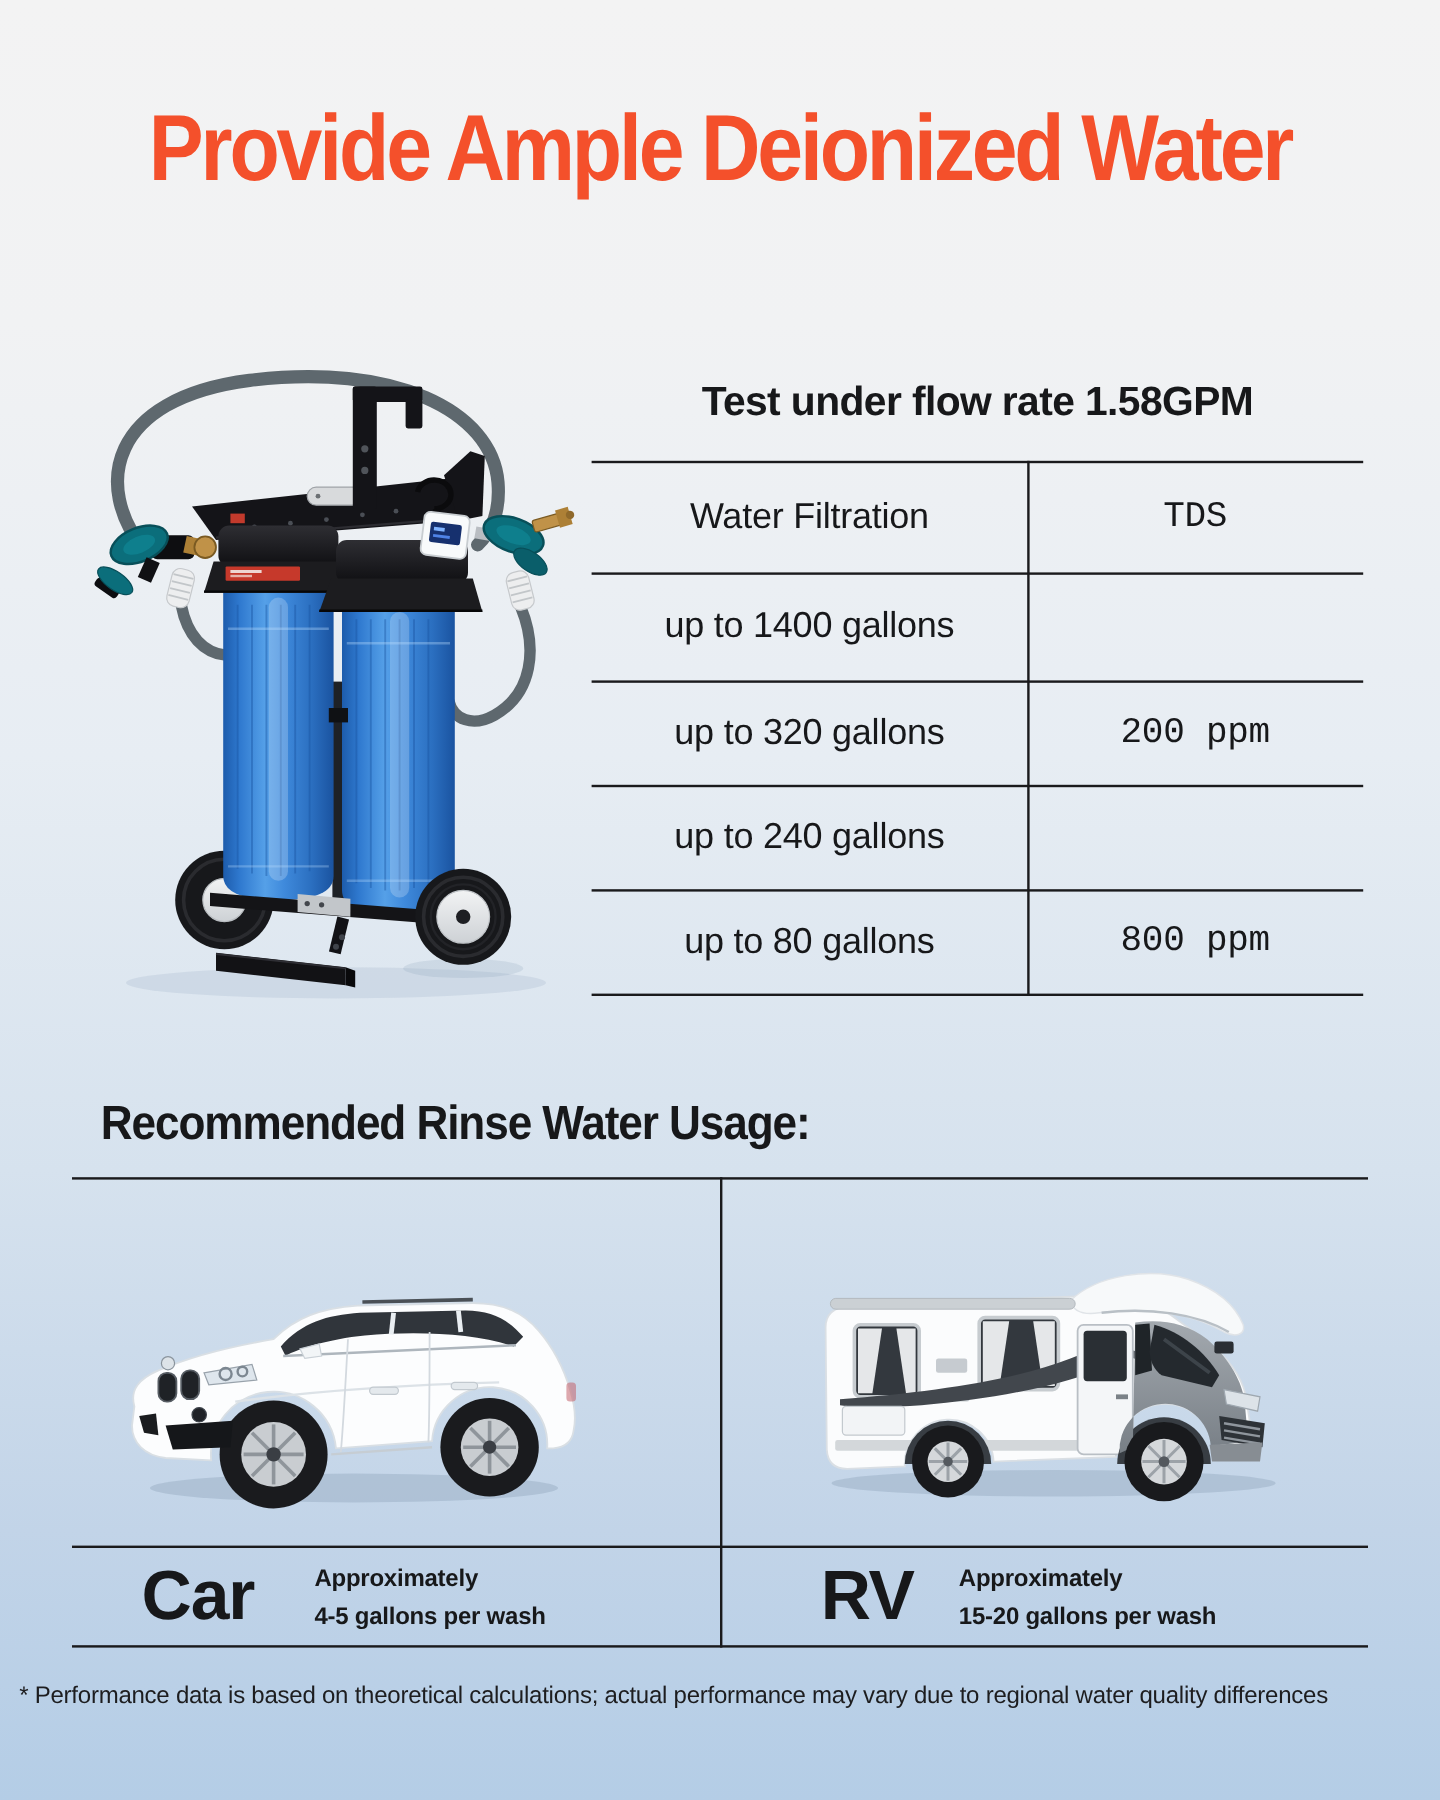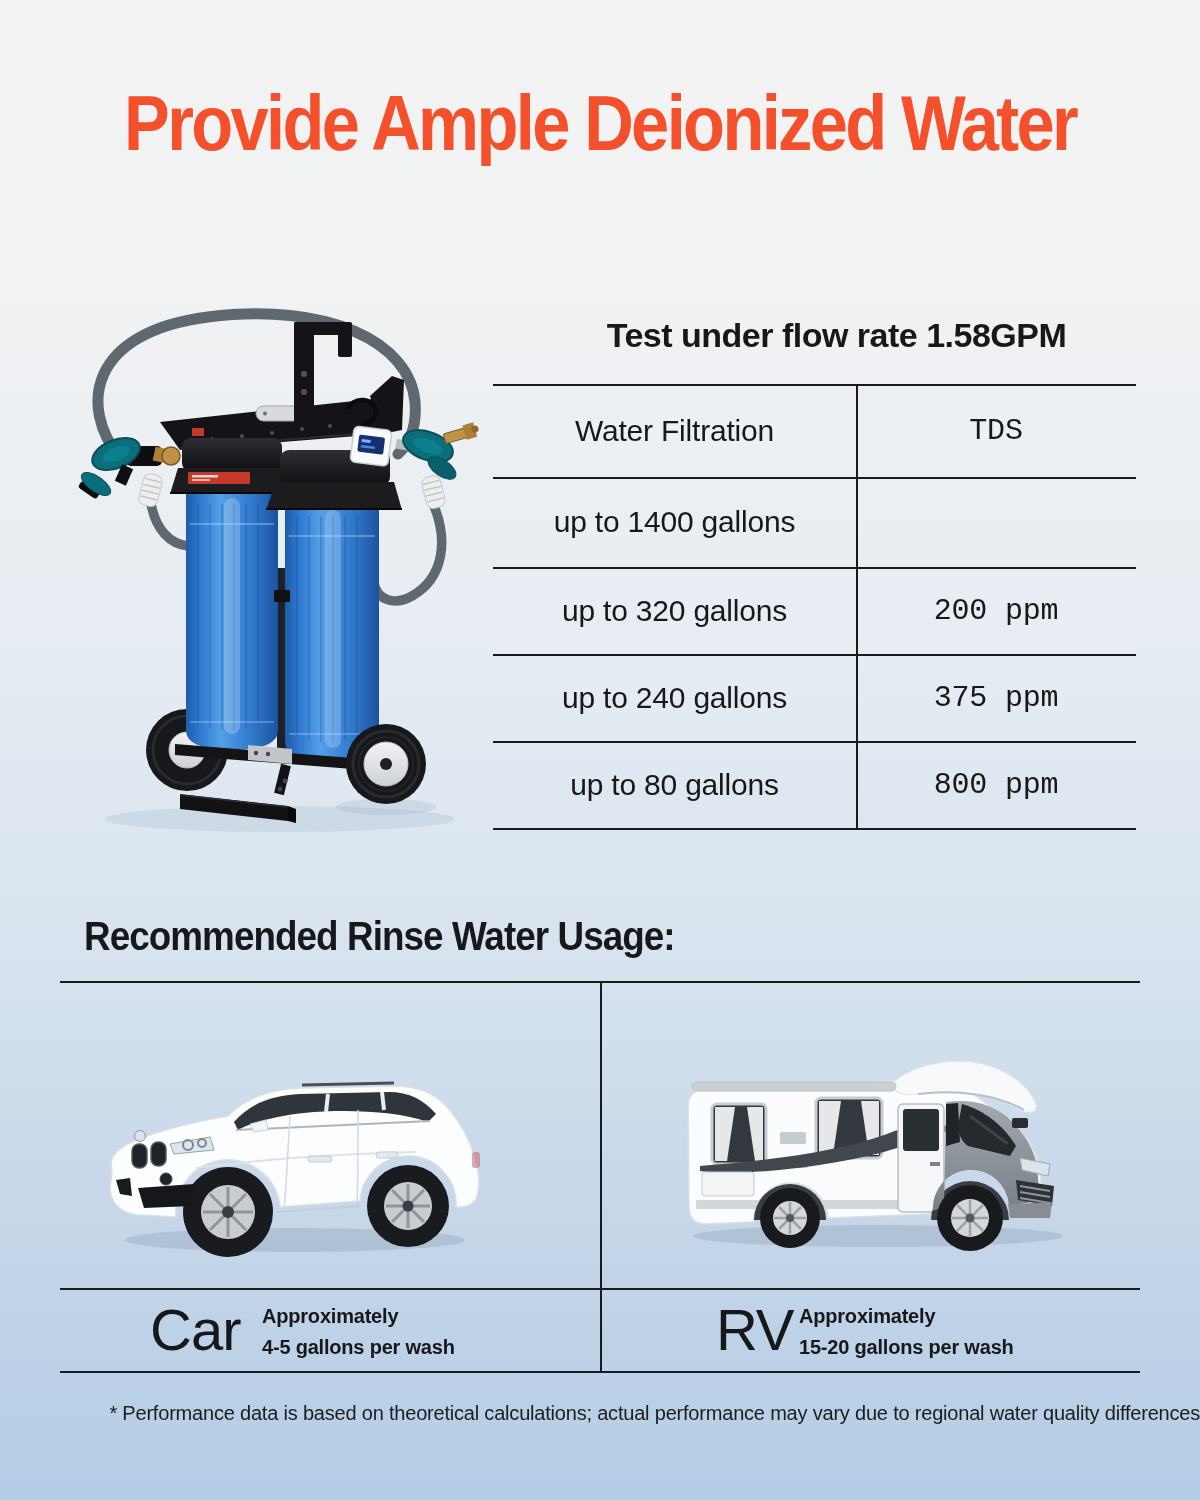--- a/index.html
+++ b/index.html
@@ -12,41 +12,41 @@
   
   .main-title{
     position:absolute;left:0;right:0;top:78px;margin:0;text-align:center;
     font-size:78px;font-weight:700;letter-spacing:-3px;color:#f4502b;
     transform:scaleX(.88);transform-origin:50% 50%;white-space:nowrap;
   }
   
   .product-art{position:absolute;left:30px;top:278px;width:450px;height:570px;}
   
   .ft-title{
-    position:absolute;left:515px;top:316px;width:643px;text-align:center;
+    position:absolute;left:493px;top:316px;width:643px;text-align:center;
     font-size:34px;font-weight:700;letter-spacing:-.5px;white-space:nowrap;
   }
   .hline,.bline{position:absolute;height:2px;background:#1a1a1c;}
   .hline{left:493px;width:643px;}
   .bline{left:60px;width:1080px;}
   .vline{position:absolute;width:2px;background:#1a1a1c;}
   .ft-row{position:absolute;left:493px;width:643px;display:flex;}
   .ft-cell{display:flex;align-items:center;justify-content:center;font-size:30px;letter-spacing:-.2px;}
   .ft-cell.c0{width:363px;}
   .ft-cell.c1{flex:1;font-family:Liberation Mono, monospace;}
   
   .usage-heading{
     position:absolute;left:84px;top:914px;margin:0;font-size:40px;font-weight:700;
     letter-spacing:-1px;transform:scaleX(.92);transform-origin:0 50%;white-space:nowrap;
   }
   .vehicle-art{position:absolute;}
-  .veh-label{position:absolute;font-size:58px;font-weight:400;letter-spacing:-1px;line-height:60px;margin-left:32px;}
+  .veh-label{position:absolute;font-size:58px;font-weight:700;letter-spacing:-1px;line-height:60px;}
   .veh-note{position:absolute;font-size:20px;font-weight:700;line-height:31px;letter-spacing:-.2px;}
   .footnote{
-    position:absolute;left:16px;right:0;top:1402px;text-align:right;
+    position:absolute;left:16px;right:0;top:1402px;text-align:left;
     font-size:20px;letter-spacing:-.2px;color:#1d1d1f;white-space:nowrap;
   }
 </style>
 </head>
 <body>
 
 <div class="canvas">
 
   <h1 class="main-title">Provide Ample Deionized Water</h1>
 
@@ -241,21 +241,20 @@
   </div>
   <div class="ft-row" style="top:479px;height:86px">
     <div class="ft-cell c0">up to 1400 gallons</div>
   </div>
   <div class="ft-row" style="top:569px;height:83px">
     <div class="ft-cell c0">up to 320 gallons</div>
     <div class="ft-cell c1">200 ppm</div>
   </div>
   <div class="ft-row" style="top:656px;height:83px">
     <div class="ft-cell c0">up to 240 gallons</div>
-    <div class="ft-cell c1">375 ppm</div>
   </div>
   <div class="ft-row" style="top:743px;height:83px">
     <div class="ft-cell c0">up to 80 gallons</div>
     <div class="ft-cell c1">800 ppm</div>
   </div>
 
   <h2 class="usage-heading">Recommended Rinse Water Usage:</h2>
 
   <div class="bline" style="top:981px"></div>
   <div class="bline" style="top:1288px"></div>

